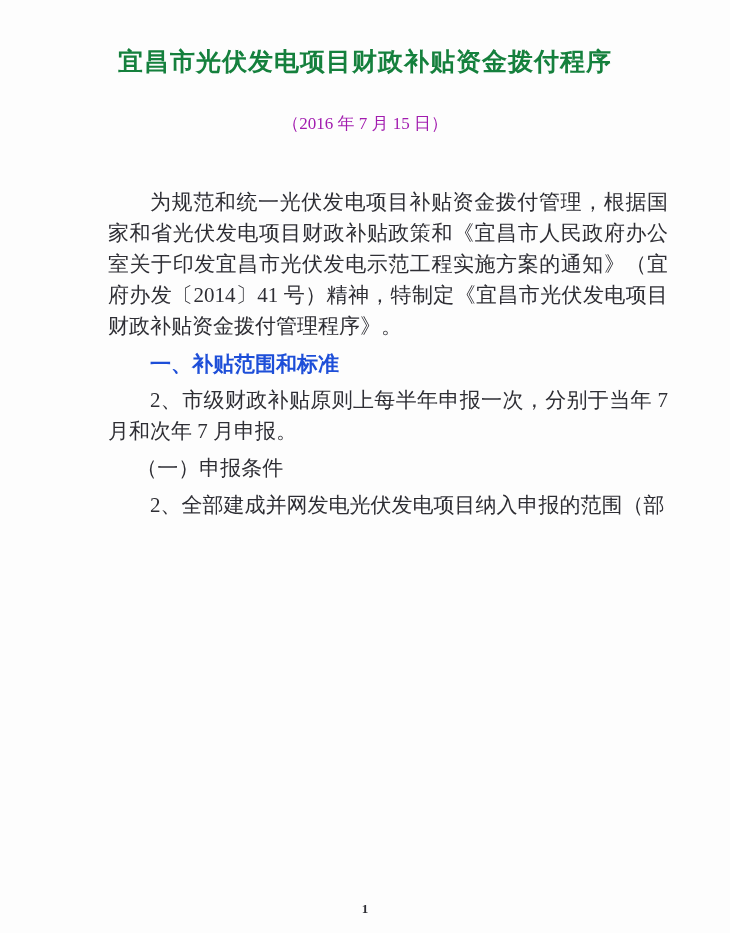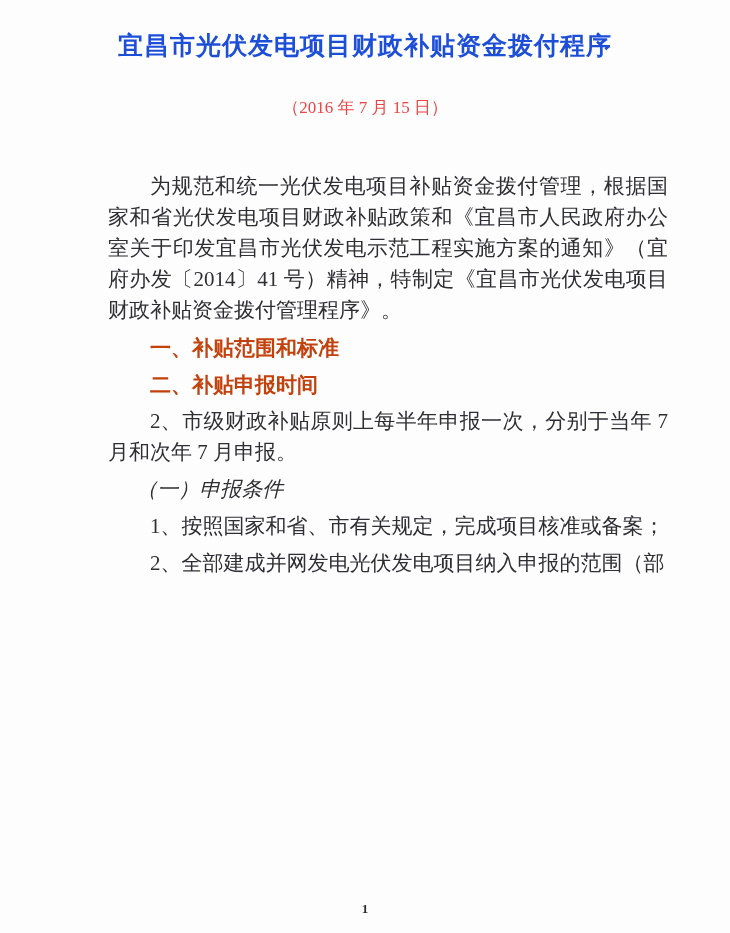--- a/index.html
+++ b/index.html
@@ -12,58 +12,57 @@
     width: 730px;
     height: 933px;
     margin: 0;
     background: #fdfdfd;
     overflow: hidden;
     box-sizing: border-box;
     padding-top: 30px;
     color: #2e2e34;
   }
   .doc-title {
-    margin: 0;
+    margin: 16px;
     text-align: center;
     font-family: "Liberation Serif", serif;
     font-weight: bold;
     font-size: 25px;
     letter-spacing: 1px;
     line-height: 1.3;
-    color: #1d4ed8;
+    color: #15803d;
   }
   .doc-date {
     margin: 33px 0 0 0;
     text-align: center;
     font-family: "Liberation Serif", serif;
     font-size: 17px;
-    color: #ef4444;
+    color: #a21caf;
   }
   .doc-body {
     margin: 52px 62px 0 108px;
     font-family: "Liberation Serif", serif;
     font-size: 21px;
     line-height: 31px;
     text-align: justify;
     color: #2e2e34;
   }
   .doc-body p {
     margin: 6px 0 0 0;
     text-indent: 2em;
   }
   .doc-body p:first-child {
     margin-top: 12px;
   }
   .doc-body p.heading {
     font-family: "Liberation Sans", sans-serif;
     font-weight: bold;
-    color: #c2410c;
+    color: #1d4ed8;
   }
   .doc-body p.subheading {
-    font-style: italic;
     text-indent: 1.35em;
   }
   .page-number {
     position: absolute;
     left: 0;
     right: 0;
     bottom: 16px;
     text-align: center;
     font-family: "Liberation Serif", serif;
     font-size: 13px;
@@ -75,21 +74,19 @@
 <body>
 
 <div class="page">
   <h1 class="doc-title">宜昌市光伏发电项目财政补贴资金拨付程序</h1>
 
   <div class="doc-date">（2016 年 7 月 15 日）</div>
 
   <div class="doc-body">
       <p class="paragraph">为规范和统一光伏发电项目补贴资金拨付管理，根据国家和省光伏发电项目财政补贴政策和《宜昌市人民政府办公室关于印发宜昌市光伏发电示范工程实施方案的通知》（宜府办发〔2014〕41 号）精神，特制定《宜昌市光伏发电项目财政补贴资金拨付管理程序》。</p>
       <p class="heading">一、补贴范围和标准</p>
-      <p class="heading">二、补贴申报时间</p>
       <p class="paragraph">2、市级财政补贴原则上每半年申报一次，分别于当年 7 月和次年 7 月申报。</p>
       <p class="subheading">（一）申报条件</p>
-      <p class="paragraph">1、按照国家和省、市有关规定，完成项目核准或备案；</p>
       <p class="paragraph">2、全部建成并网发电光伏发电项目纳入申报的范围（部</p>
     </div>
 
   <div class="page-number">1</div>
 </div>
 
 </body></html>

